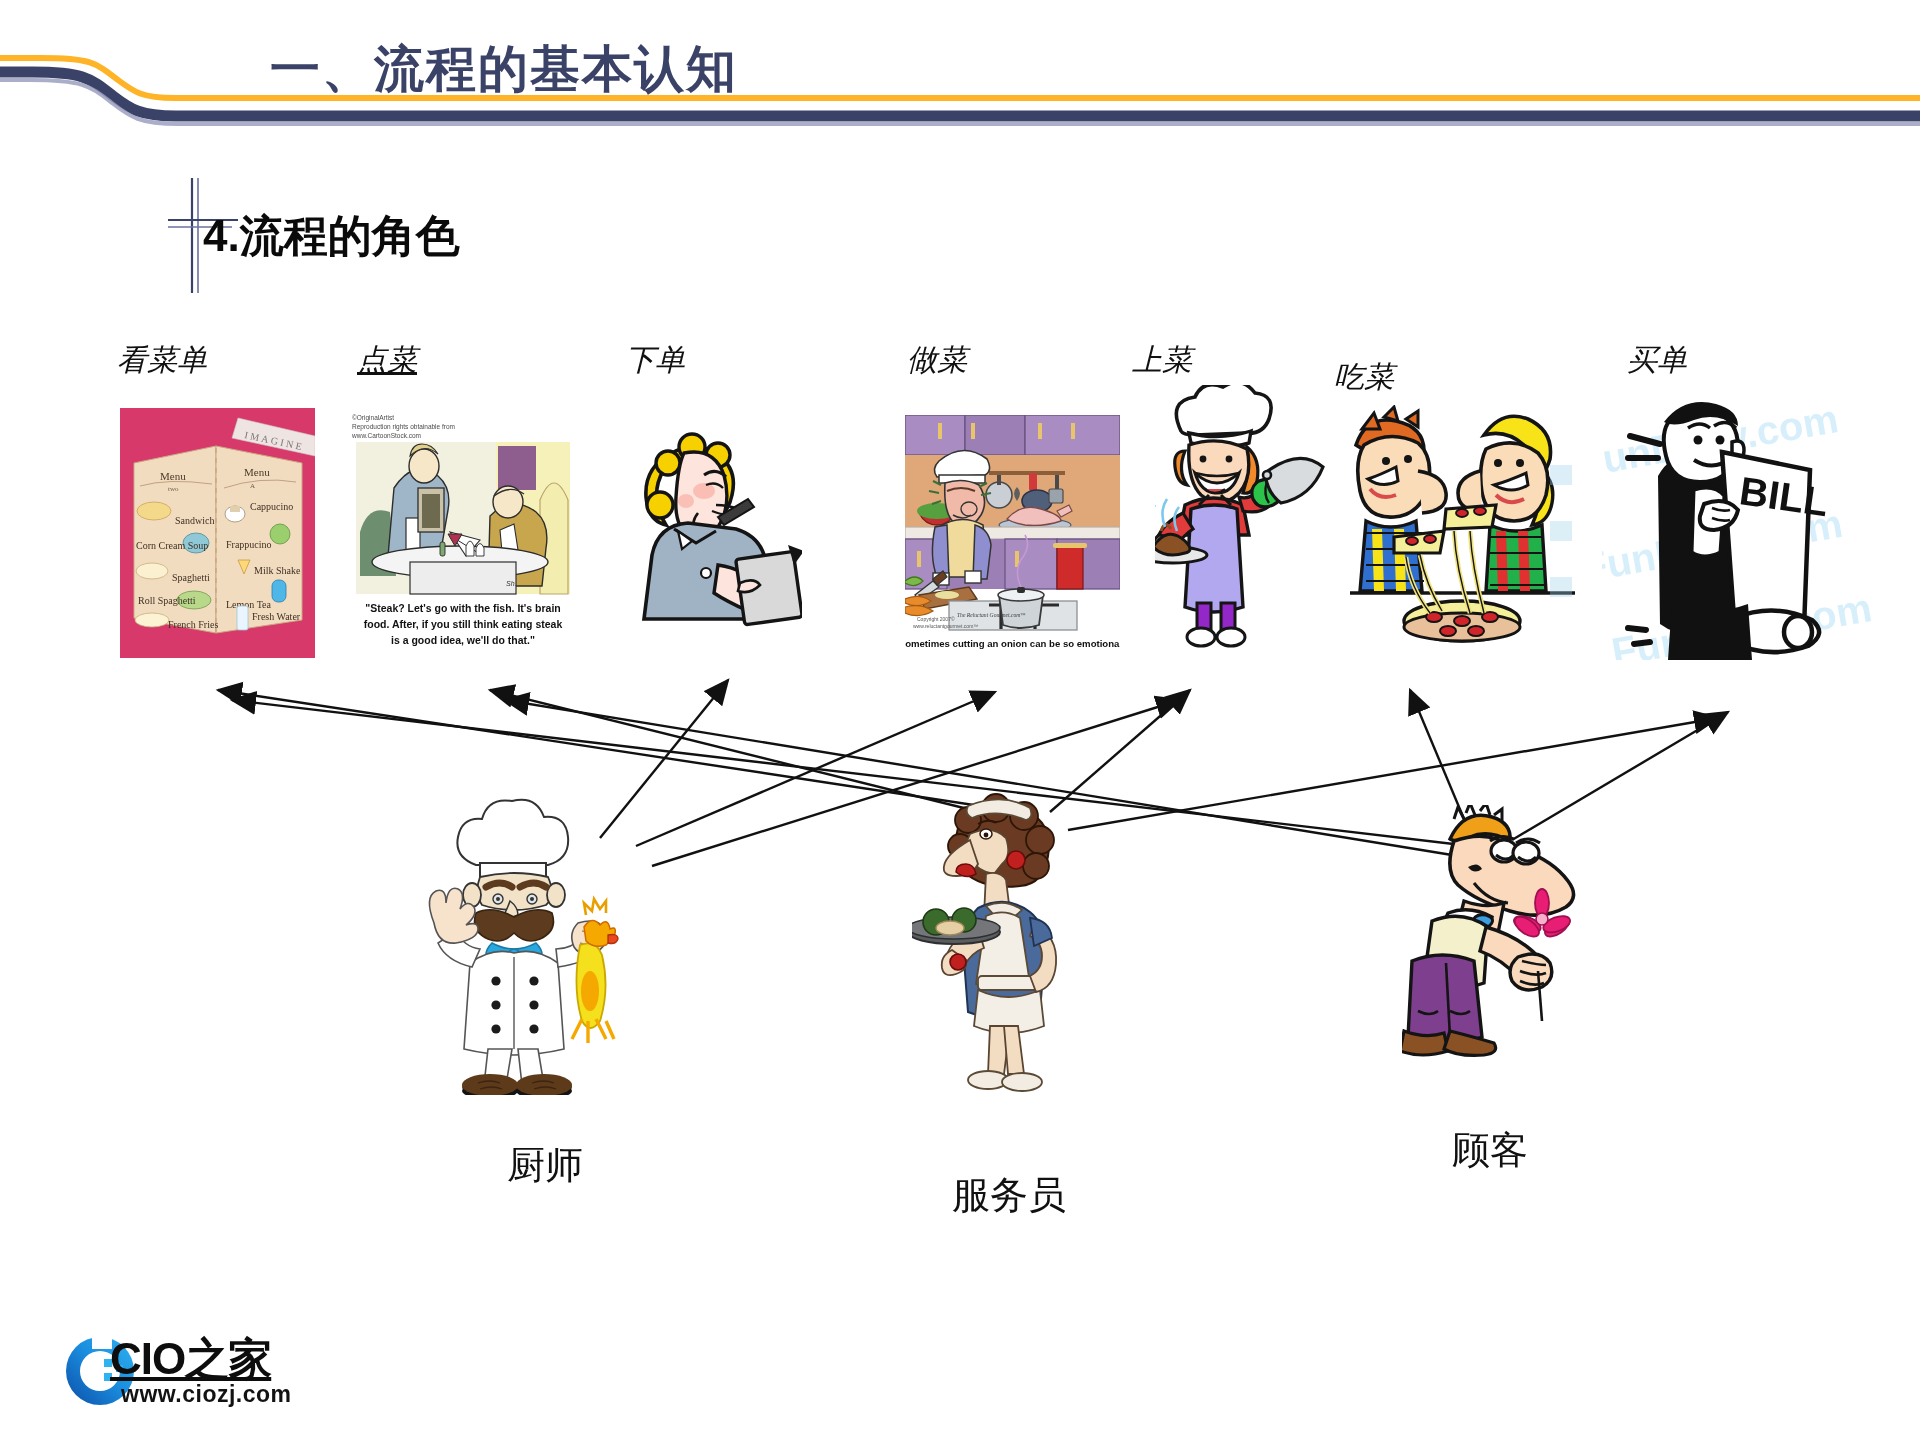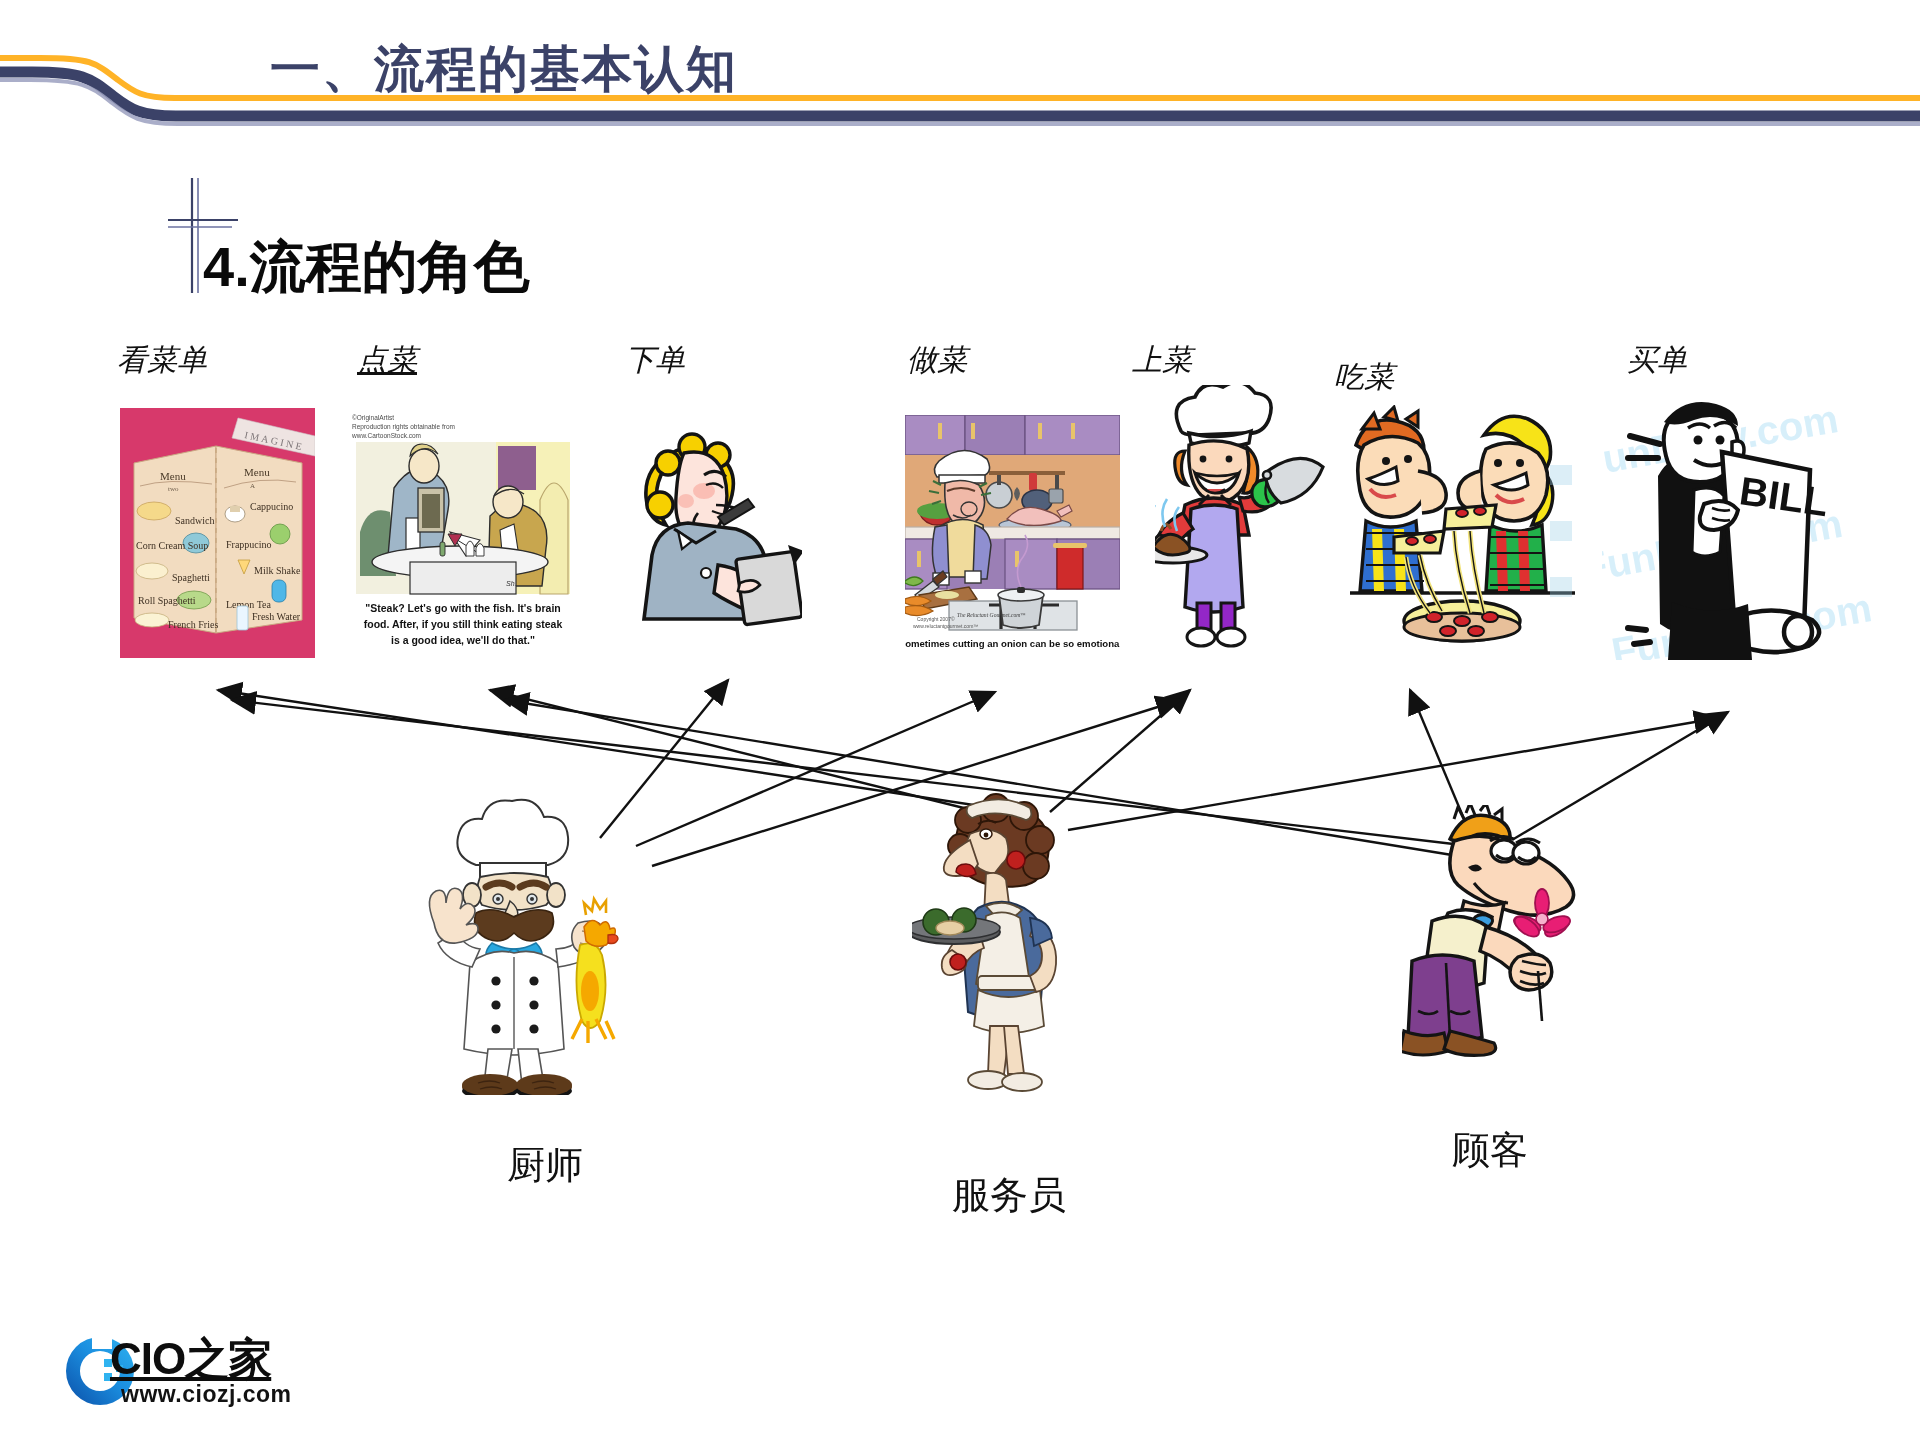--- a/index.html
+++ b/index.html
@@ -14,22 +14,22 @@
   .header-deco{position:absolute;left:0;top:0;width:1920px;height:150px;}
   .header-title{
     position:absolute;left:270px;top:36px;width:700px;
     font-size:50px;font-weight:bold;color:#3b4268;
     letter-spacing:2px;white-space:nowrap;
   }
 
   
   .cross-mark{position:absolute;left:168px;top:178px;width:70px;height:115px;}
   .section-title{
-    position:absolute;left:203px;top:230px;
-    font-size:56px;font-weight:bold;color:#0a0a0a;white-space:nowrap;text-align:center;
+    position:absolute;left:203px;top:207px;
+    font-size:44px;font-weight:bold;color:#0a0a0a;white-space:nowrap;text-align:center;
   }
 
   
   .step{position:absolute;}
   .step-label{
     position:absolute;font-size:30px;font-style:italic;color:#111;
     white-space:nowrap;font-weight:500;
   }
   .step-art{position:absolute;}
 

